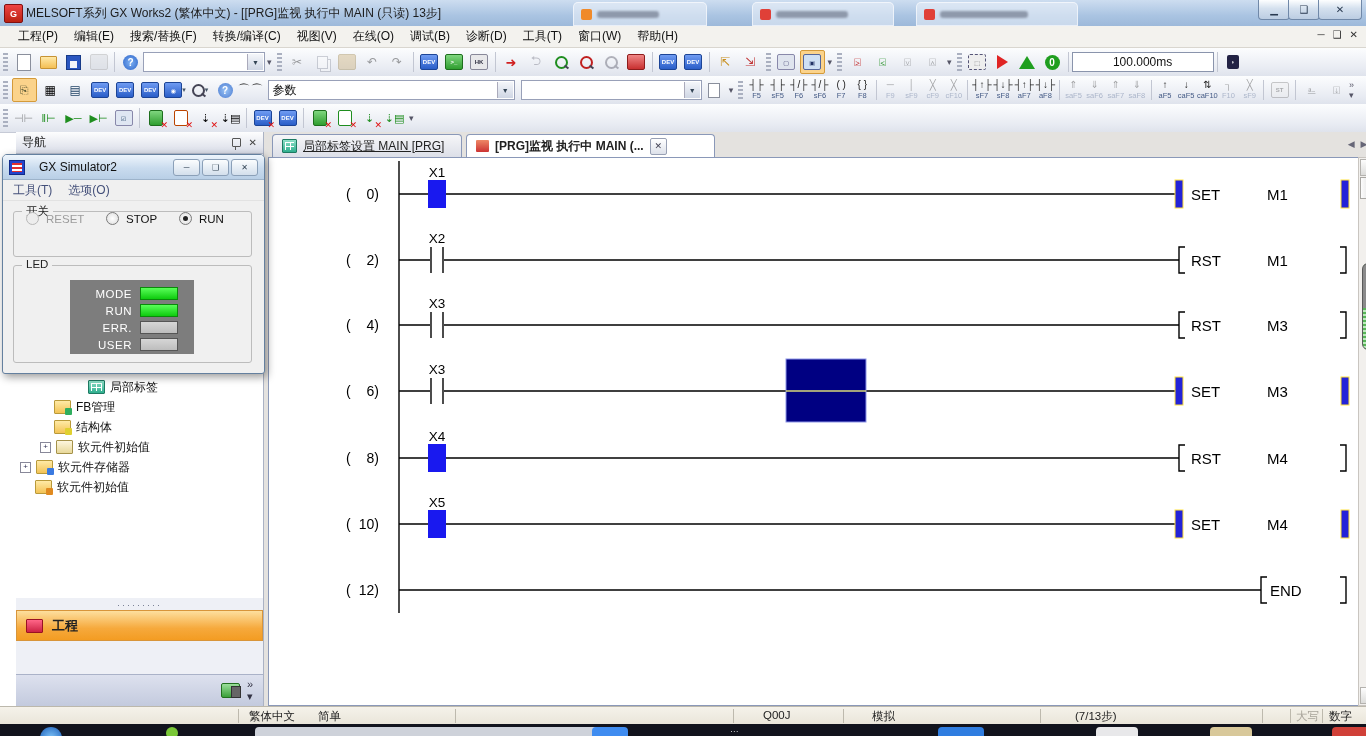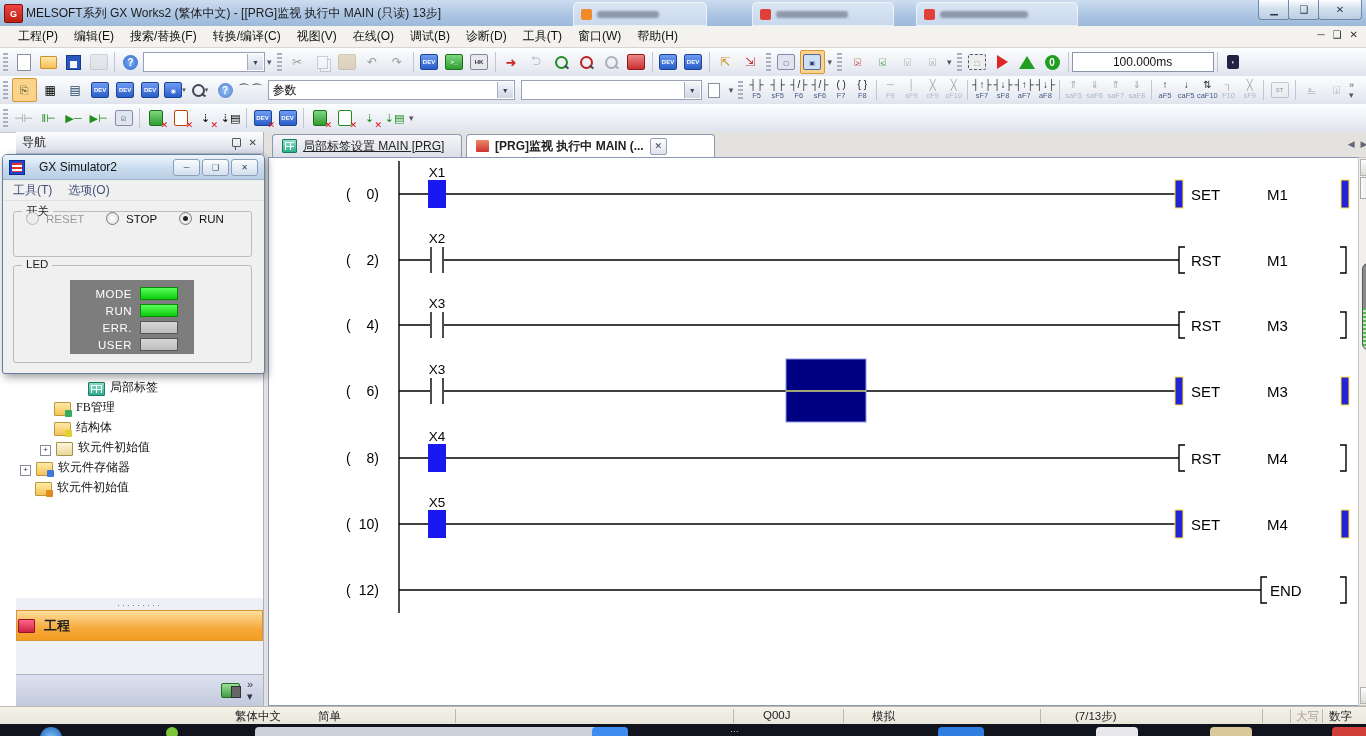--- a/index.html
+++ b/index.html
@@ -73,32 +73,32 @@
   .main{position:absolute;left:16px;top:132px;width:1366px;height:574px;background:#dfe2ea;}
   .nav{position:absolute;left:0;top:0;width:247px;height:574px;background:#eef0f6;border-right:1px solid #aab2c4;}
   .navhdr{position:absolute;left:0;top:0;width:247px;height:22px;
     background:linear-gradient(#fdfdfe,#d9dde8);border-bottom:1px solid #b9bfcf;
     display:flex;align-items:center;padding:0 6px;box-sizing:border-box;font-size:12px;color:#222;}
   .navtools{margin-left:auto;display:flex;gap:8px;align-items:center;}
   .pin{width:7px;height:7px;border:1px solid #555;border-radius:1px;position:relative;}
   .pin::after{content:"";position:absolute;left:2px;top:7px;width:1px;height:4px;background:#555;}
   .navx{font-size:10px;color:#444;}
   .navtree{position:absolute;left:0;top:22px;width:247px;height:444px;background:#fff;}
-  .trow{position:absolute;display:flex;align-items:flex-end;gap:5px;font-size:12px;color:#111;height:18px;}
+  .trow{position:absolute;display:flex;align-items:center;gap:5px;font-size:12px;color:#111;height:18px;}
   .expbox{width:9px;height:9px;border:1px solid #889;background:#fff;font-size:8px;line-height:7px;
     text-align:center;color:#335;}
   .tico{width:15px;height:12px;border-radius:1px;border:1px solid #b99a3a;background:linear-gradient(#ffeaa6,#f3c355);position:relative;}
   .tico.grid{background:linear-gradient(#8fe0c8,#2fae8e);border-color:#1d7a62;}
   .tico.grid::after{content:"";position:absolute;inset:2px;background:
     repeating-linear-gradient(#fff 0 1px,transparent 1px 4px),repeating-linear-gradient(90deg,#fff 0 1px,transparent 1px 5px);}
   .tico.docs{background:linear-gradient(#fdf6de,#e8d89a);border-color:#a5924a;}
   .tico .mark{position:absolute;right:-2px;bottom:-2px;width:7px;height:7px;border-radius:1px;}
   .dots{position:absolute;left:0;top:468px;width:247px;text-align:center;font-size:9px;letter-spacing:2px;color:#6a7288;}
   .navbtn{position:absolute;left:0;width:247px;height:31px;display:flex;align-items:center;gap:9px;
-    padding-left:1px;box-sizing:border-box;font-size:13px;font-weight:bold;color:#222;}
+    padding-left:9px;box-sizing:border-box;font-size:13px;font-weight:bold;color:#222;}
   .navbtn.proj{top:478px;background:linear-gradient(#fddf9e,#f6a93c 60%,#f39c22);border:1px solid #d8953a;}
   .navbtn.user{top:510px;background:linear-gradient(#eef1f8,#c4cbdf);border:1px solid #aab2c8;}
   .navfoot{position:absolute;left:0;top:542px;width:247px;height:32px;background:linear-gradient(#dde1ee,#c3cade);
     border-top:1px solid #aab2c8;display:flex;align-items:center;justify-content:flex-end;gap:7px;padding-right:10px;box-sizing:border-box;}
   .bico{width:17px;height:13px;background:linear-gradient(#9adf9a,#3aa03a);border:1px solid #22701f;border-radius:2px;position:relative;}
   .bico::after{content:"";position:absolute;right:-2px;top:2px;width:8px;height:10px;background:#666;border:1px solid #333;}
 
   
   .doc{position:absolute;left:248px;top:0;width:1118px;height:574px;background:#e4e2df;}
   .tab{position:absolute;top:2px;height:23px;border:1px solid #8a98b8;border-bottom:none;border-radius:4px 4px 0 0;
@@ -555,21 +555,21 @@
         <div class="navtools">
           <span class="pin"></span>
           <span class="navx">✕</span>
         </div>
       </div>
       <div class="navtree">
         <div class="trow" style="left:72px;top:224px;">
           <span class="tico grid"></span>
           <span>局部标签</span>
           </div>
-        <div class="trow" style="left:38px;top:244px;font-family:Liberation Serif, serif;">
+        <div class="trow" style="left:38px;top:244px;">
           <span class="tico">
               <span class="mark" style="background:#2fae5e;"></span>
             </span>
           <span>FB管理</span>
           </div>
         <div class="trow" style="left:38px;top:264px;">
           <span class="tico">
               <span class="mark" style="background:#e0d030;"></span>
             </span>
           <span>结构体</span>
@@ -764,21 +764,21 @@
         <div class="ledrow" style="top:56px;">
             <span class="ll">USER</span>
           <span class="led offl"></span>
           </div>
       </div>
     </div>
   </div>
 
   <div class="statusbar">
     <span class="sdiv" style="left:238px;"></span>
-    <span class="sitem" style="left:235px;">繁体中文</span>
+    <span class="sitem" style="left:249px;">繁体中文</span>
     <span class="sdiv" style="left:455px;"></span>
     <span class="sitem" style="left:318px;">简单</span>
     <span class="sdiv" style="left:733px;"></span>
     <span class="sitem" style="left:763px;">Q00J</span>
     <span class="sdiv" style="left:843px;"></span>
     <span class="sitem" style="left:872px;">模拟</span>
     <span class="sdiv" style="left:1040px;"></span>
     <span class="sitem" style="left:1075px;">(7/13步)</span>
     <span class="sdiv" style="left:1262px;"></span>
     <span class="sdiv" style="left:1290px;"></span>

